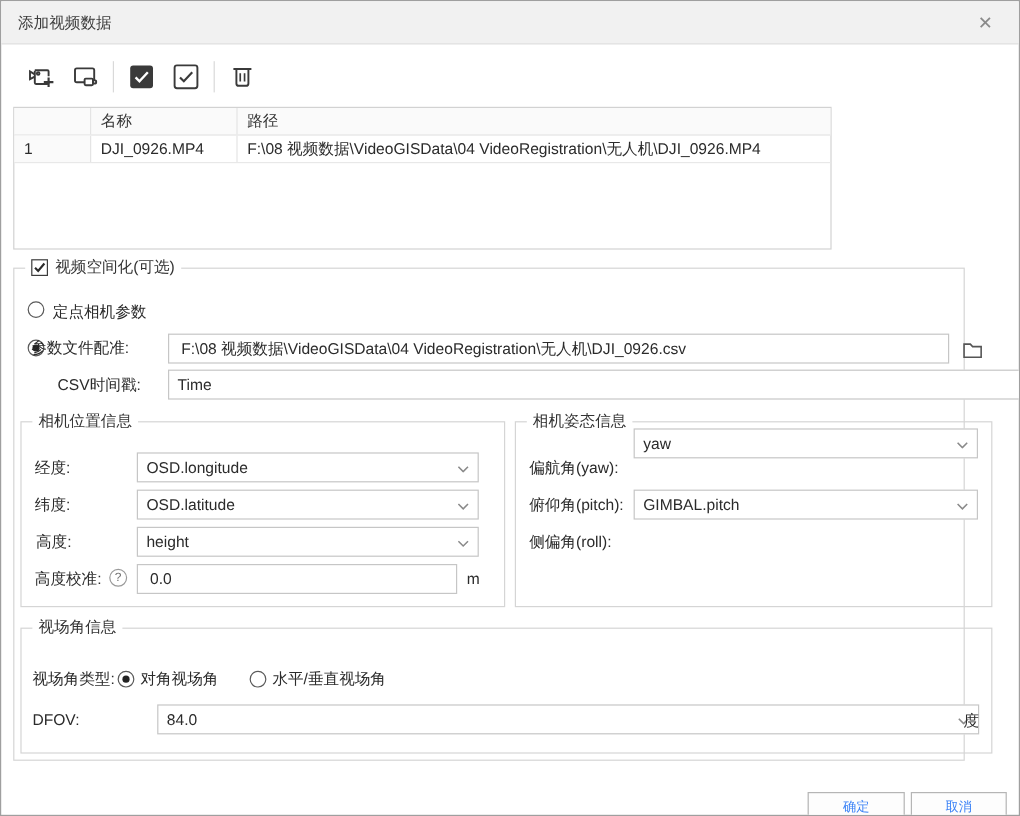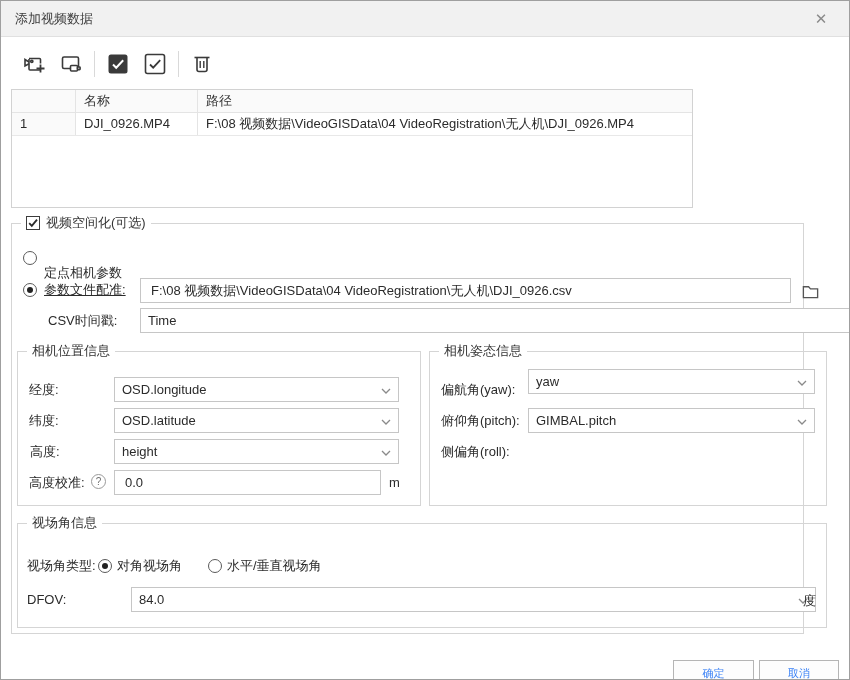--- a/index.html
+++ b/index.html
@@ -119,24 +119,24 @@
       <span class="checkbox">
         <svg width="12" height="12" viewBox="0 0 12 12">
             <path d="M2.2 6.2 l2.6 2.6 L10 2.6" fill="none" stroke="#2b2b2b" stroke-width="1.8"></path>
           </svg>
       </span>
       <span>视频空间化(可选)</span>
     </div>
   </div>
 
   <span class="radio" style="left:22px; top:250px;"></span>
-  <span class="fieldlabel" style="left:43px; top:264px;text-align:right;">定点相机参数</span>
+  <span class="fieldlabel" style="left:43px; top:251px;text-align:right;">定点相机参数</span>
 
   <span class="radio checked" style="left:22px; top:282px;"></span>
-  <span class="fieldlabel" style="left:43px; top:281px;text-decoration:underline;">参数文件配准:</span>
+  <span class="fieldlabel" style="left:25px; top:281px;">参数文件配准:</span>
   <div class="textbox" style="left:139px; top:277px; width:651px;">F:\08 视频数据\VideoGISData\04 VideoRegistration\无人机\DJI_0926.csv</div>
   <span class="browsebtn" style="left:797px; top:278px;">
     <svg width="19" height="19" viewBox="0 0 20 20" fill="none" stroke="#555555" stroke-width="1.4">
       <path d="M2.5 5 h5.5 l2 2.2 h7.5 v9.3 h-15 z"></path>
     </svg>
   </span>
 
   <span class="fieldlabel" style="left:47px; top:312px;">CSV时间戳:</span>
   <div class="dropdown" style="left:139px; top:307px; width:810px;">
     <span>Time</span>
@@ -171,21 +171,21 @@
   </div>
   <span class="fieldlabel" style="left:28px; top:474px;">高度校准:</span>
   <span class="helpicon" style="left:90px; top:473px;">?</span>
   <div class="textbox" style="left:113px; top:469px; width:267px;">0.0</div>
   <span class="unit" style="left:388px; top:474px;">m</span>
 
   <div class="group" style="left:428px; top:350px; width:398px; height:155px;">
     <div class="legend">相机姿态信息</div>
   </div>
   <span class="fieldlabel" style="left:440px; top:381px;">偏航角(yaw):</span>
-  <div class="dropdown" style="left:527px; top:368px; width:287px;">
+  <div class="dropdown" style="left:527px; top:356px; width:287px;">
     <span>yaw</span>
     <svg class="chev" width="10" height="6" viewBox="0 0 10 6">
         <polyline points="1,1 5,5 9,1" fill="none" stroke="#8a8a8a" stroke-width="1.3"></polyline>
       </svg>
   </div>
   <span class="fieldlabel" style="left:440px; top:412px;">俯仰角(pitch):</span>
   <div class="dropdown" style="left:527px; top:407px; width:287px;">
     <span>GIMBAL.pitch</span>
     <svg class="chev" width="10" height="6" viewBox="0 0 10 6">
         <polyline points="1,1 5,5 9,1" fill="none" stroke="#8a8a8a" stroke-width="1.3"></polyline>

